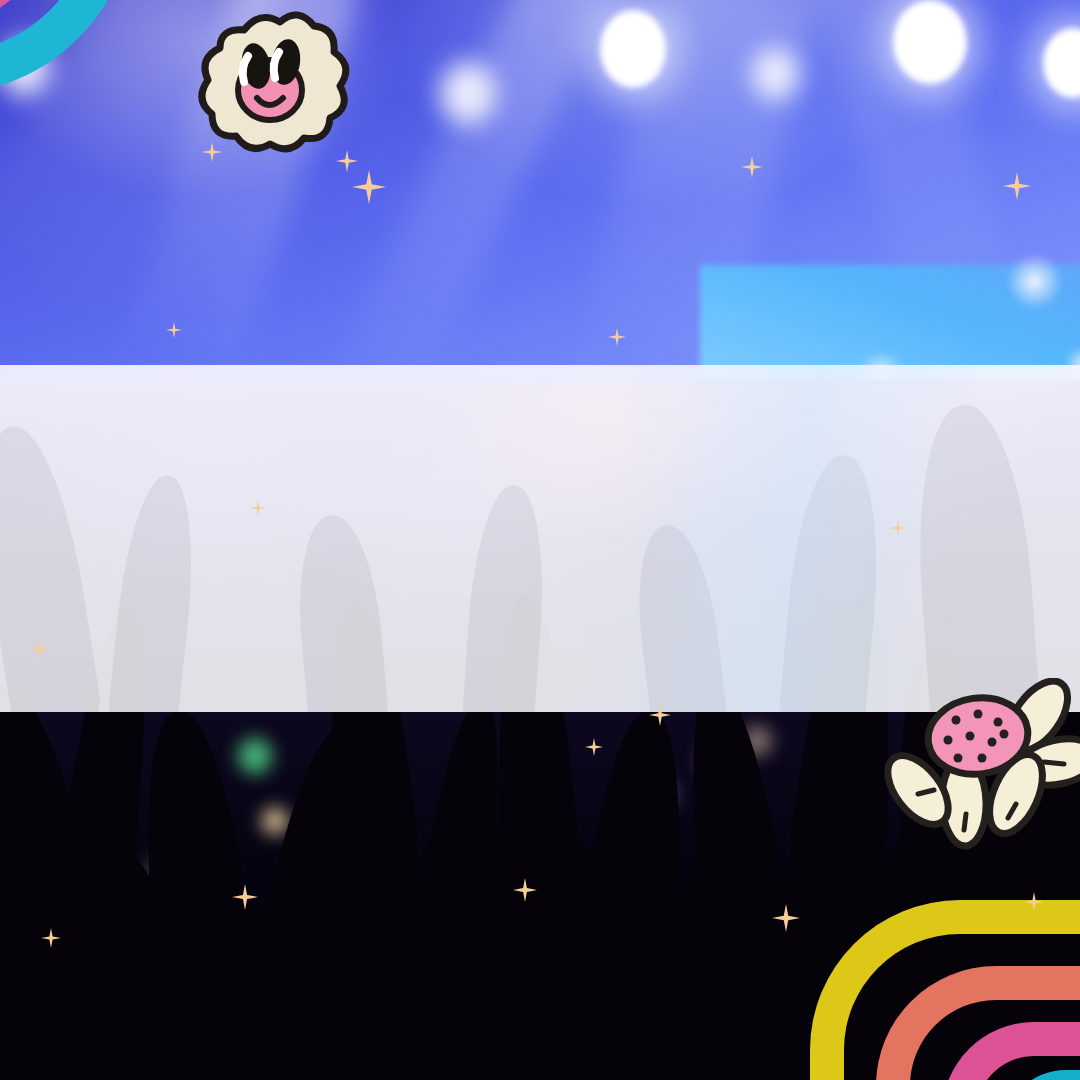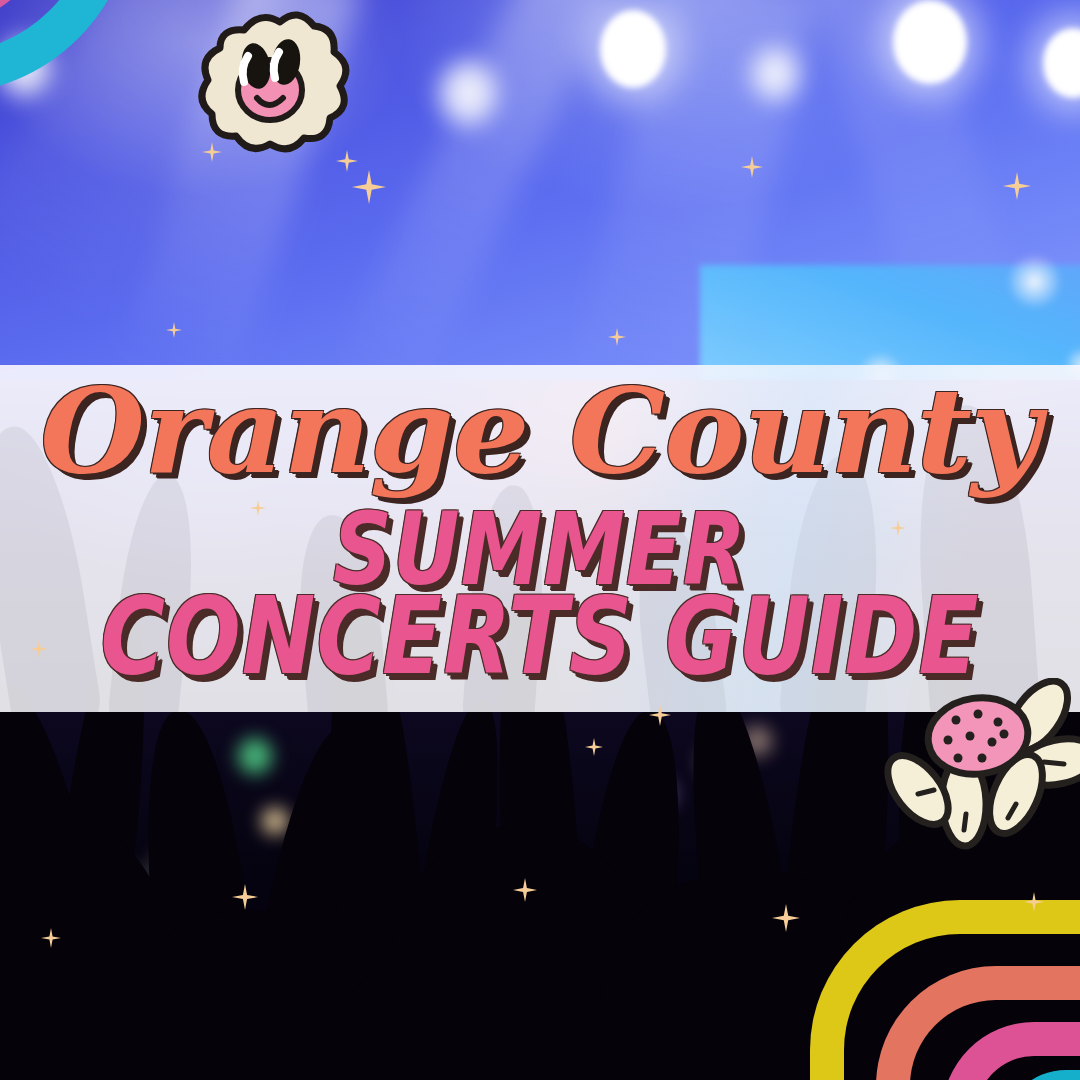--- a/index.html
+++ b/index.html
@@ -219,25 +219,20 @@
     <div class="ghost" style="left:-10px; top:60px; width:90px; height:300px; transform:rotate(-9deg);"></div>
     <div class="ghost" style="left:120px; top:110px; width:70px; height:250px; transform:rotate(6deg);"></div>
     <div class="ghost" style="left:300px; top:150px; width:80px; height:210px; transform:rotate(-5deg);"></div>
     <div class="ghost" style="left:470px; top:120px; width:72px; height:240px; transform:rotate(4deg);"></div>
     <div class="ghost" style="left:640px; top:160px; width:76px; height:200px; transform:rotate(-7deg);"></div>
     <div class="ghost" style="left:790px; top:90px; width:86px; height:270px; transform:rotate(5deg);"></div>
     <div class="ghost" style="left:920px; top:40px; width:110px; height:320px; transform:rotate(-4deg);"></div>
     <div class="banner-sheen"></div>
   </div>
 
-  <div class="title-wrap">
-    <div class="title-main">Orange County</div>
-    <div class="title-sub sub-l1">SUMMER</div>
-    <div class="title-sub sub-l2">CONCERTS GUIDE</div>
-  </div>
 
   <div class="flower-char">
     <svg viewBox="0 0 172 160" width="172" height="160">
       <g stroke="#201a18" stroke-width="7" stroke-linejoin="round" fill="#EFE7D2">
         <path d="M58 22 q16-20 36-8 q18-16 34 4 q22 2 20 26 q20 14 6 34 q12 22-10 32 q-2 24-26 20
                  q-14 18-34 6 q-20 12-34-8 q-24 2-24-22 q-18-14-4-34 q-10-22 12-32 q0-20 24-18 Z"></path>
       </g>
       <ellipse cx="84" cy="82" rx="32" ry="30" fill="#F391B4" stroke="#201a18" stroke-width="6"></ellipse>
       <ellipse cx="70" cy="58" rx="14" ry="23" fill="#17130f" transform="rotate(-10 70 58)"></ellipse>
       <ellipse cx="100" cy="54" rx="14" ry="23" fill="#17130f" transform="rotate(8 100 54)"></ellipse>

